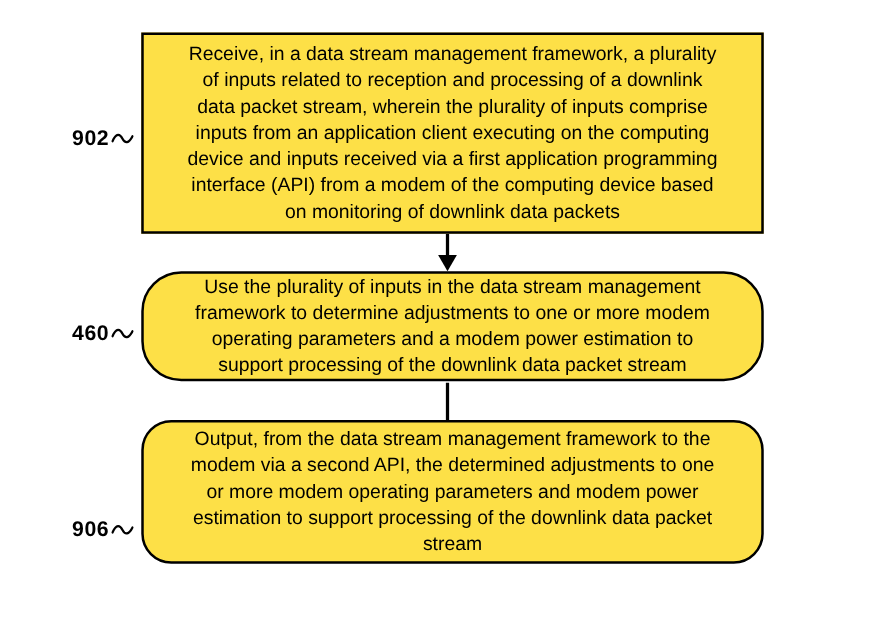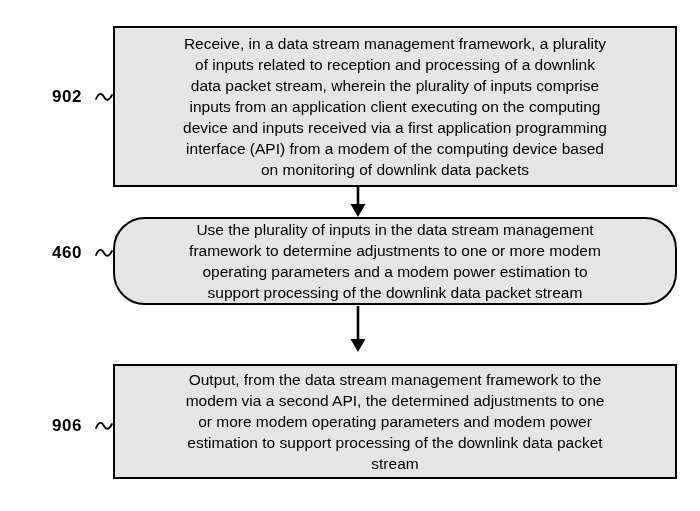--- a/index.html
+++ b/index.html
@@ -12,49 +12,50 @@
     width: 700px;
     height: 511px;
     background: #ffffff;
     font-family: "Liberation Sans", sans-serif;
     color: #000000;
     overflow: hidden;
   }
   .step-box {
     position: absolute;
     left: 113px;
-    width: 564px;
+    width: 498px;
     box-sizing: border-box;
     border: 2px solid #000000;
-    background: #e5e5e5;
+    background: #fde047;
     display: flex;
     align-items: center;
     justify-content: center;
     text-align: center;
     font-size: 15.5px;
     line-height: 21px;
     white-space: pre-line;
     padding: 0 4px;
   }
   .box-1 { top: 26px;  height: 161px; }
   .box-2 { top: 217px; height: 88px; border-radius: 32px;  }
-  .box-3 { top: 364px; height: 115px; }
+  .box-3 { top: 336px; height: 115px; border-radius: 24px; }
 
   .ref-row {
     position: absolute;
     left: 52px;
     width: 61px;
     height: 20px;
     display: flex;
     align-items: center;
-    justify-content: space-between;
+    justify-content: center;
+    margin-top: 14px;
   }
   .ref-row-1 { top: 87px; }
   .ref-row-2 { top: 243px; }
-  .ref-row-3 { top: 416px; }
+  .ref-row-3 { top: 400px; }
 
   .ref-num {
     font-weight: bold;
     font-size: 17px;
     letter-spacing: 0.5px;
   }
   .tilde {
     display: block;
     margin-left: 2px;
   }

